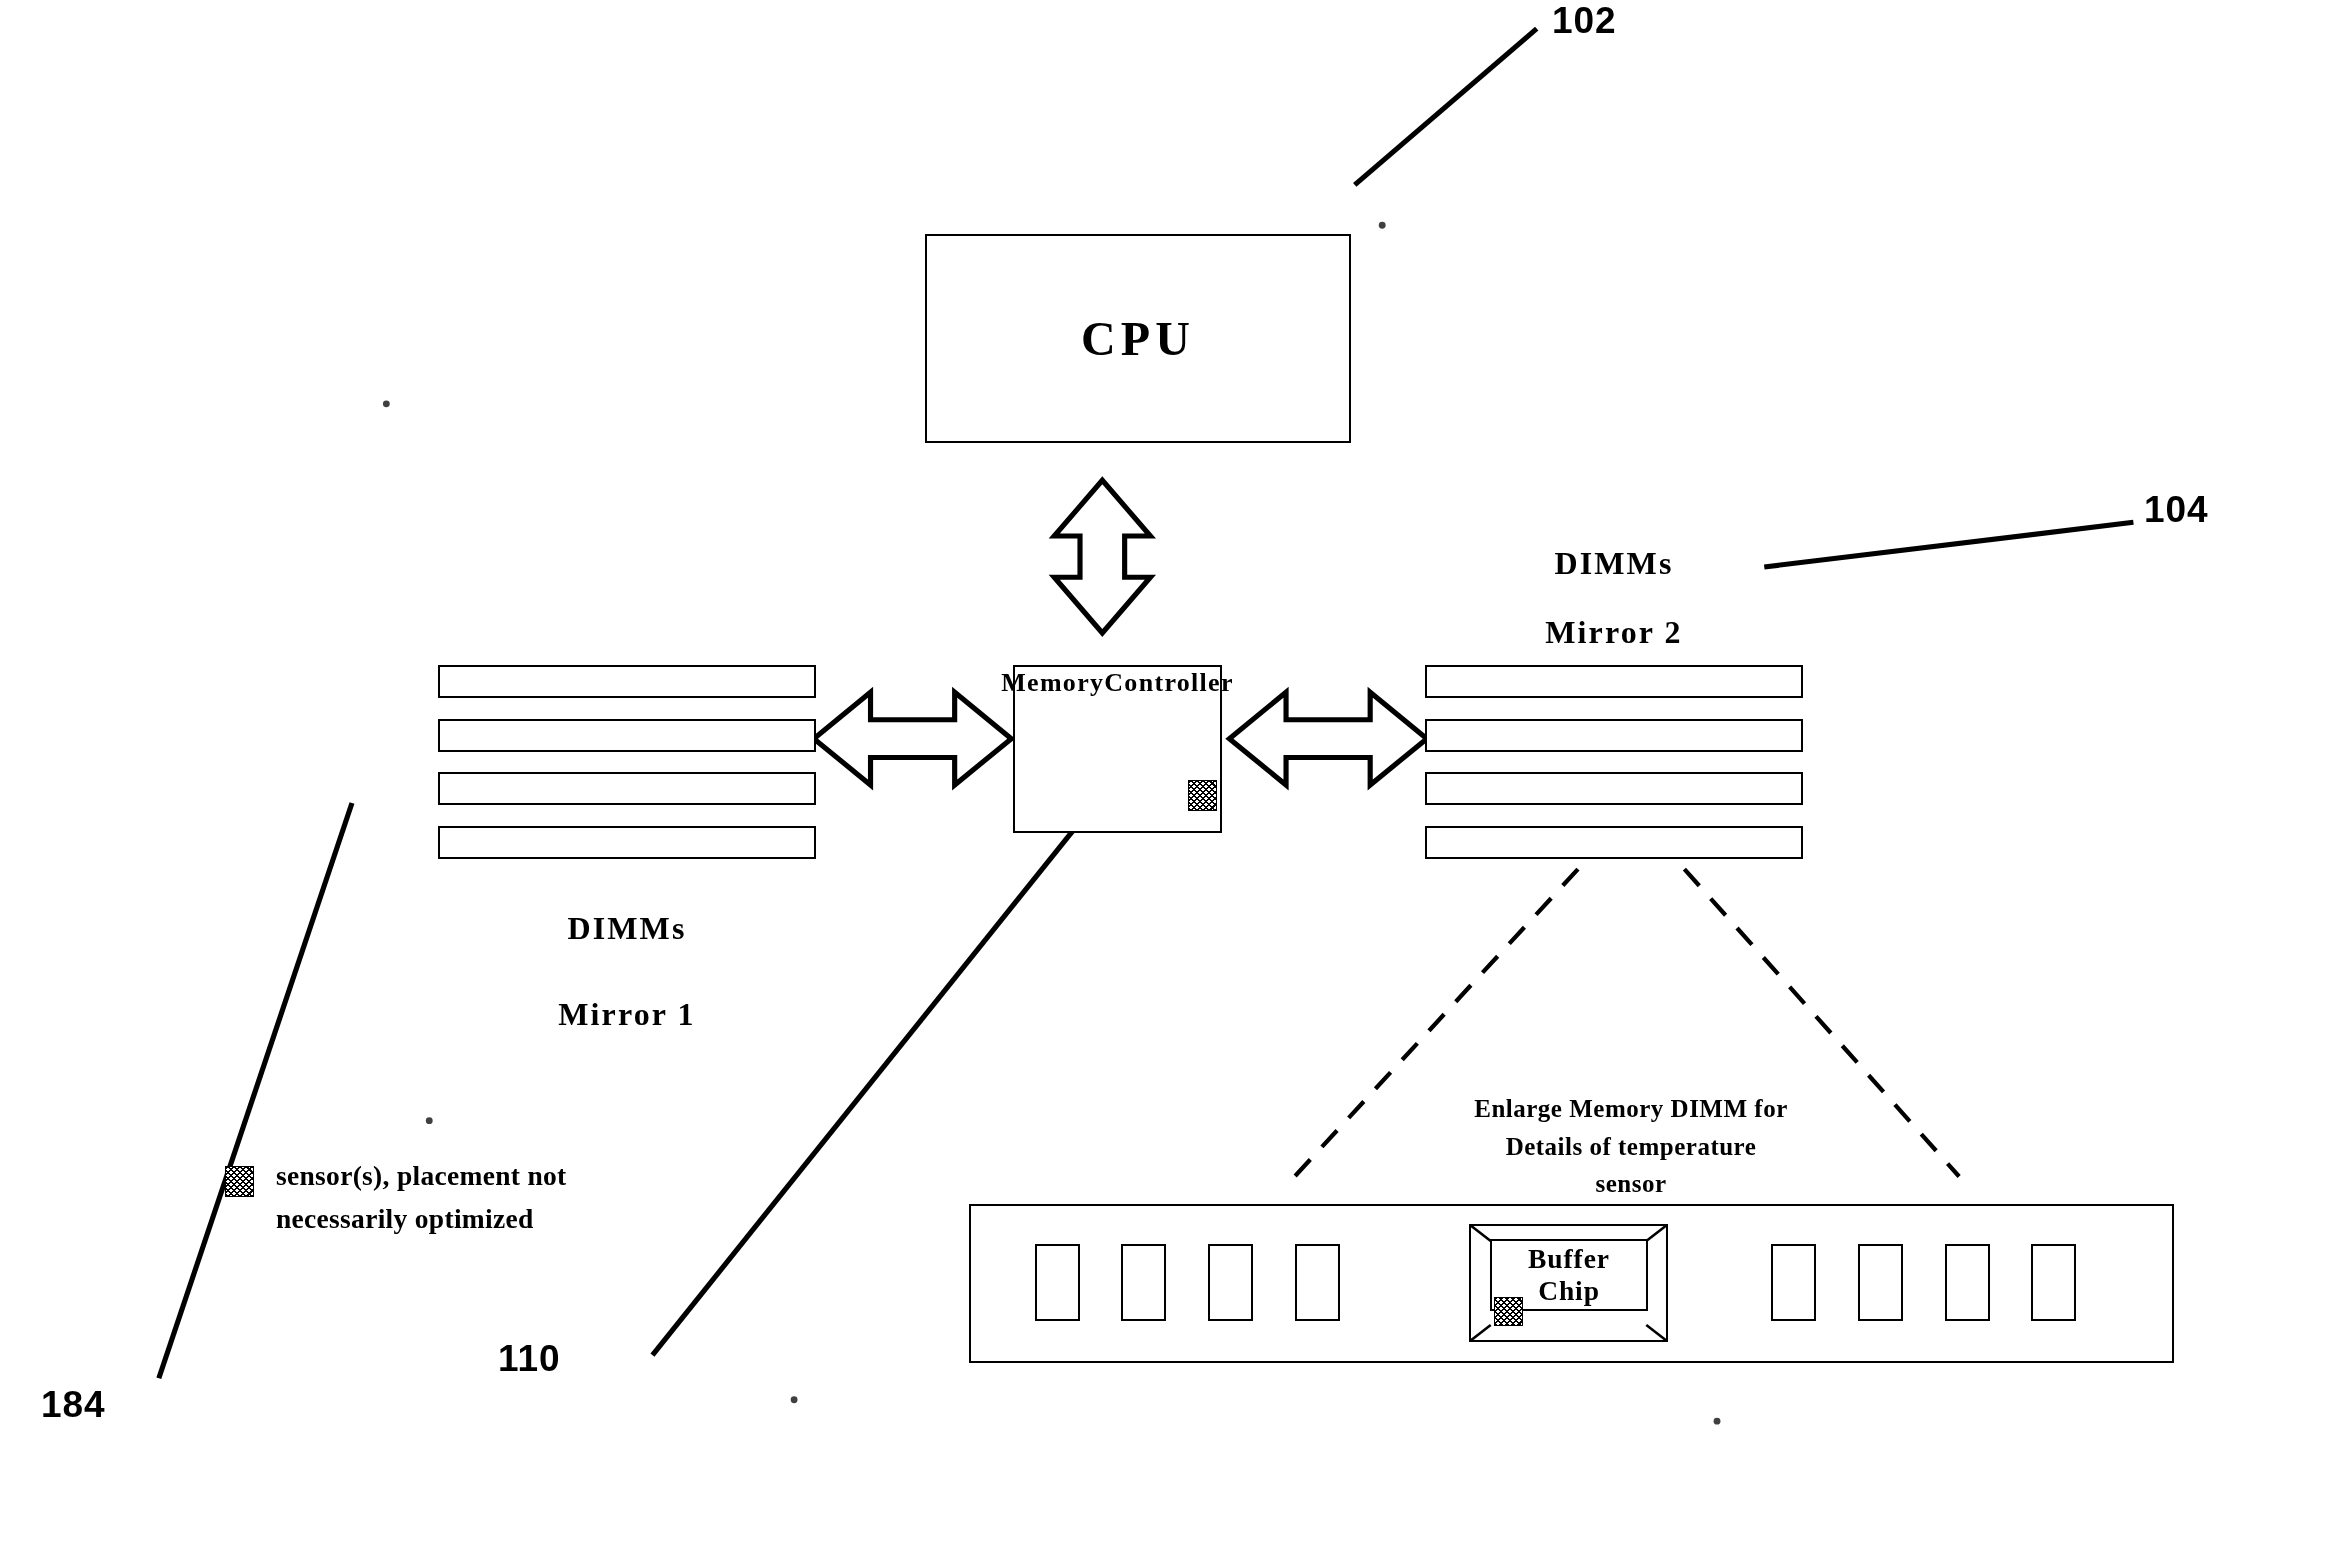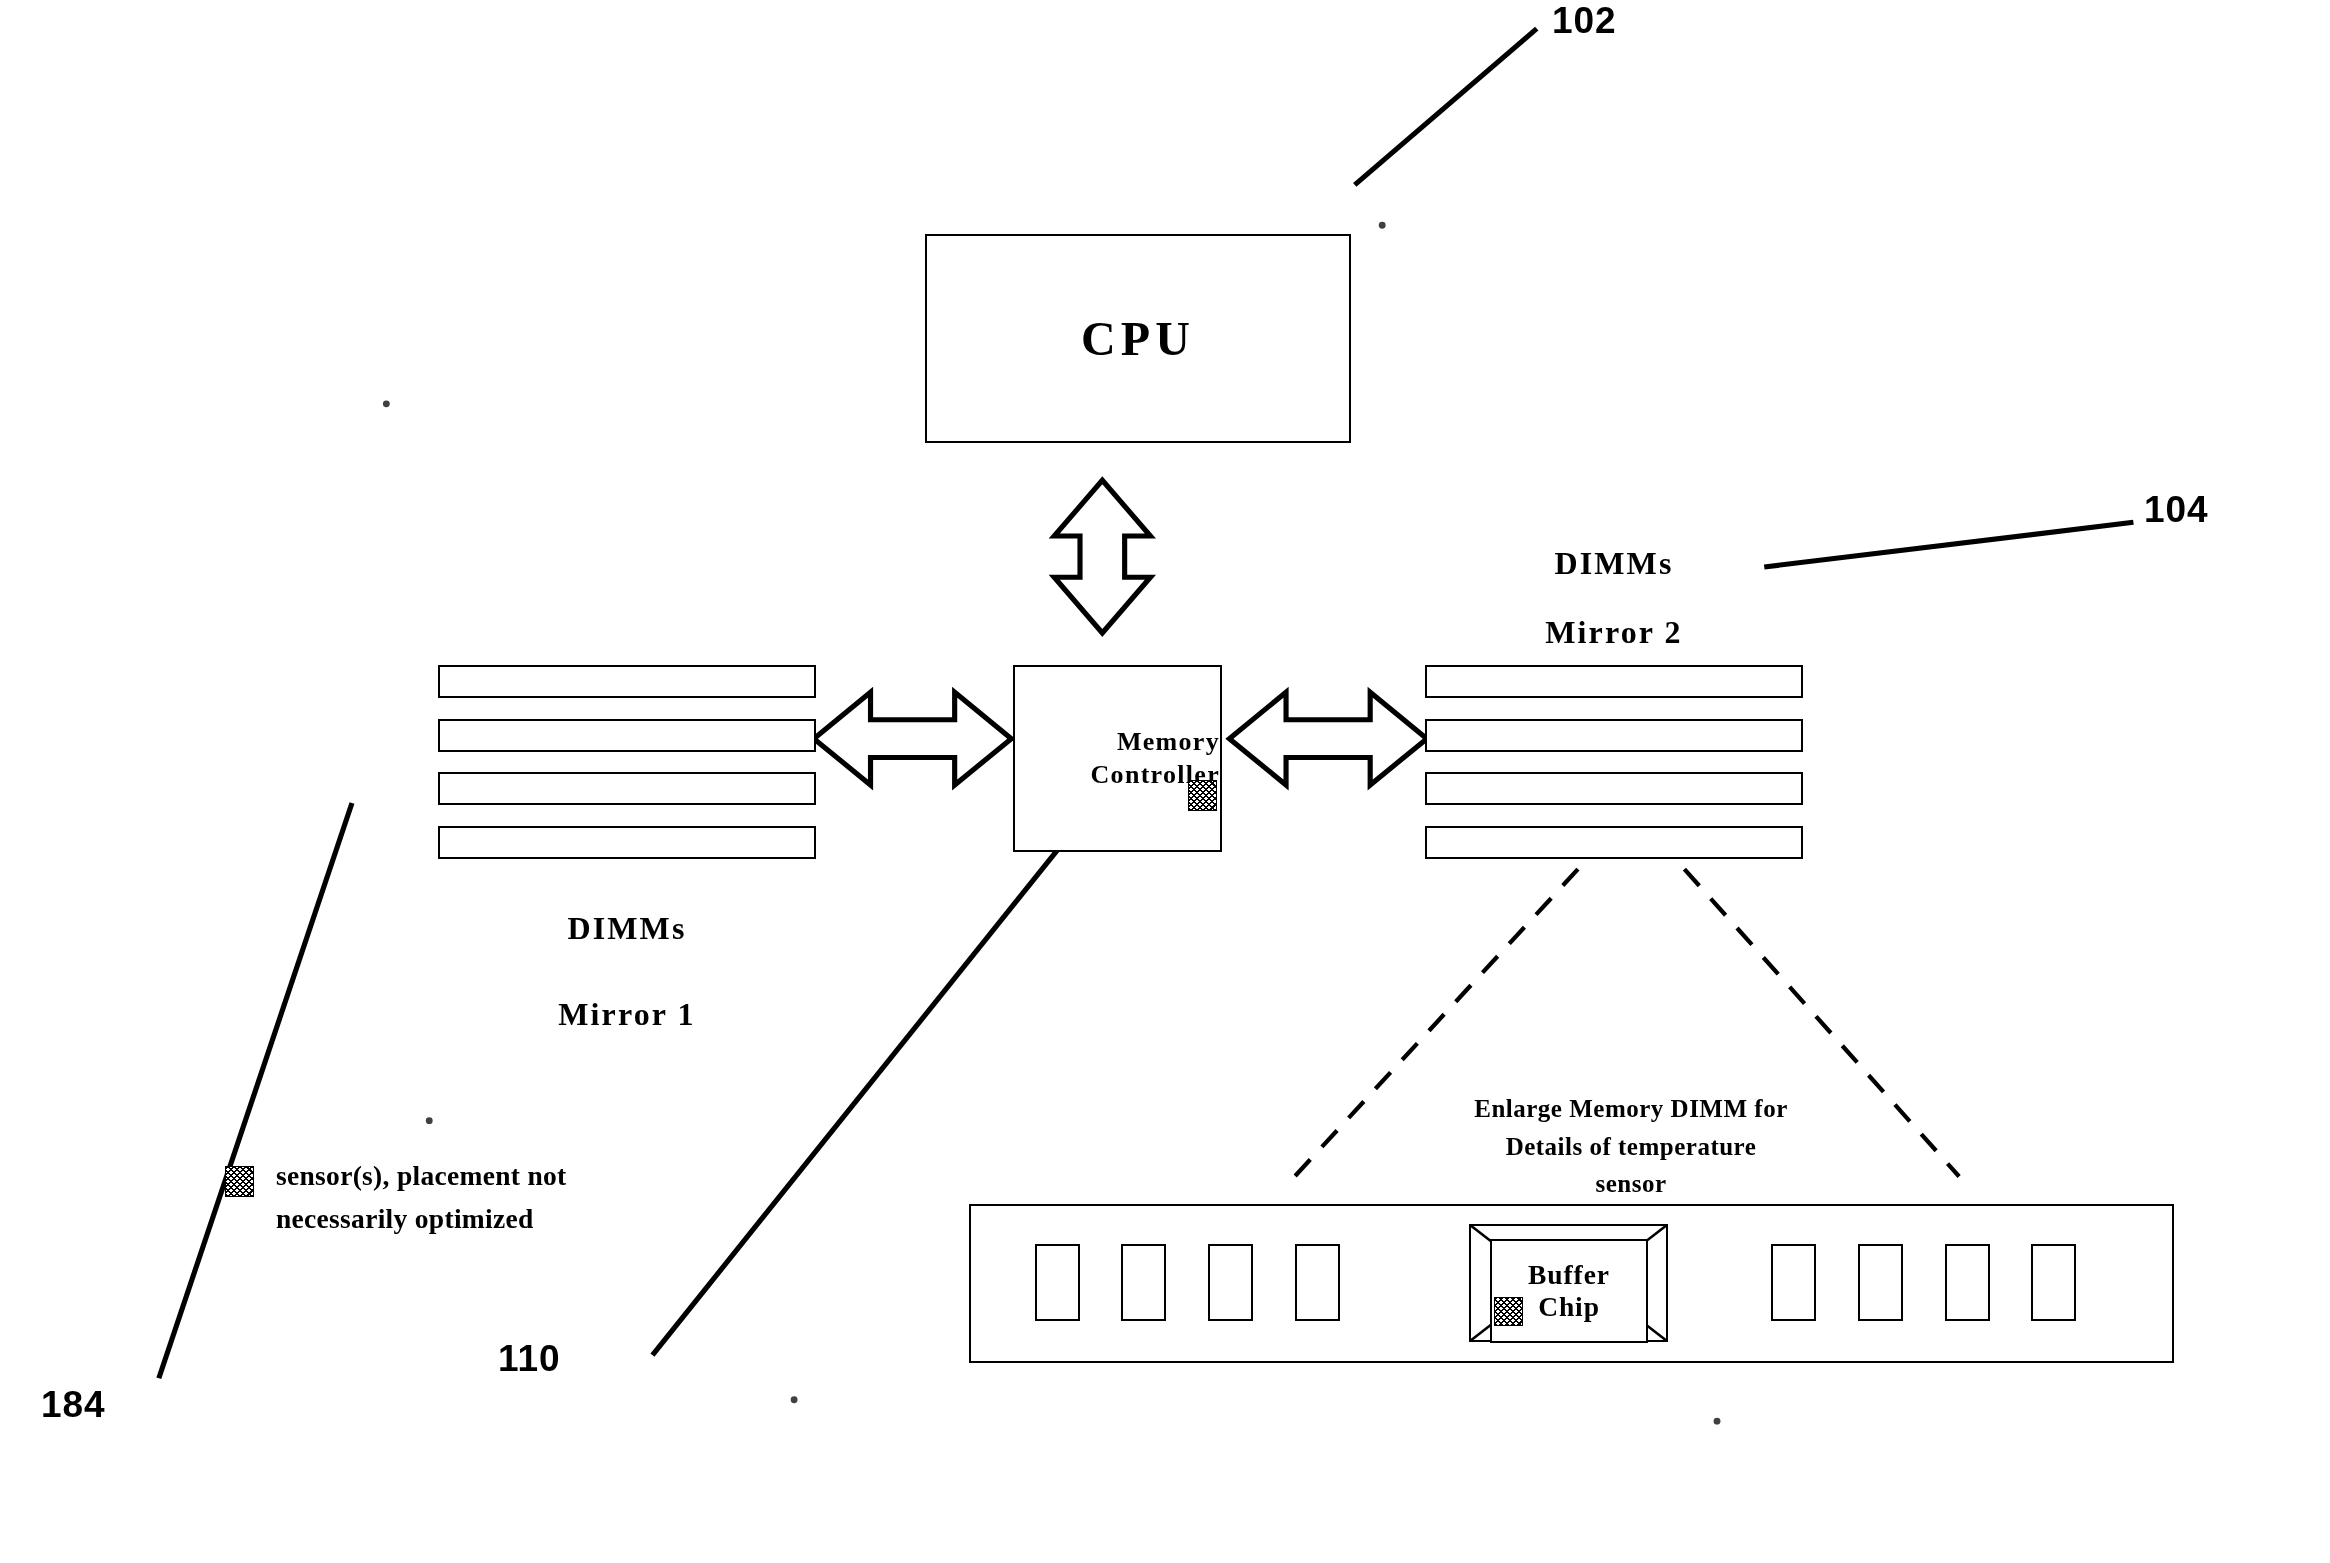--- a/index.html
+++ b/index.html
@@ -46,23 +46,23 @@
   }
   .cpu-label {
     font-family: "Liberation Serif", serif;
     font-size: 48px;
     font-weight: 700;
     letter-spacing: 5.2px;
   }
 
   .mc-box {
     left: 1013px; top: 665px;
-    width: 209px; height: 187px;
-    display: flex; flex-direction: column;
-    align-items: flex-end; justify-content: center;
+    width: 209px; height: 168px;
+    display: flex; flex-direction: row;
+    align-items: flex-start; justify-content: center;
     line-height: 1.25;
   }
   .mc-label {
     font-family: "Liberation Serif", serif;
     font-size: 26px;
     font-weight: 700;
     letter-spacing: 1.3px;
     text-align: center;
     white-space: nowrap;
   }
@@ -128,21 +128,21 @@
   }
   .buffer-outer {
     left: 1469px; top: 1224px;
     width: 199px; height: 118px;
     border: 2.6px solid #000;
     background: #fff;
     box-sizing: border-box;
   }
   .buffer-inner {
     left: 1490px; top: 1239px;
-    width: 158px; height: 104px;
+    width: 158px; height: 72px;
     border: 2.6px solid #000;
     background: #fff;
     box-sizing: border-box;
     display: flex; flex-direction: column;
     align-items: center; justify-content: center;
     line-height: 1.15;
   }
   .buffer-label {
     font-family: "Liberation Serif", serif;
     font-size: 27.5px;

